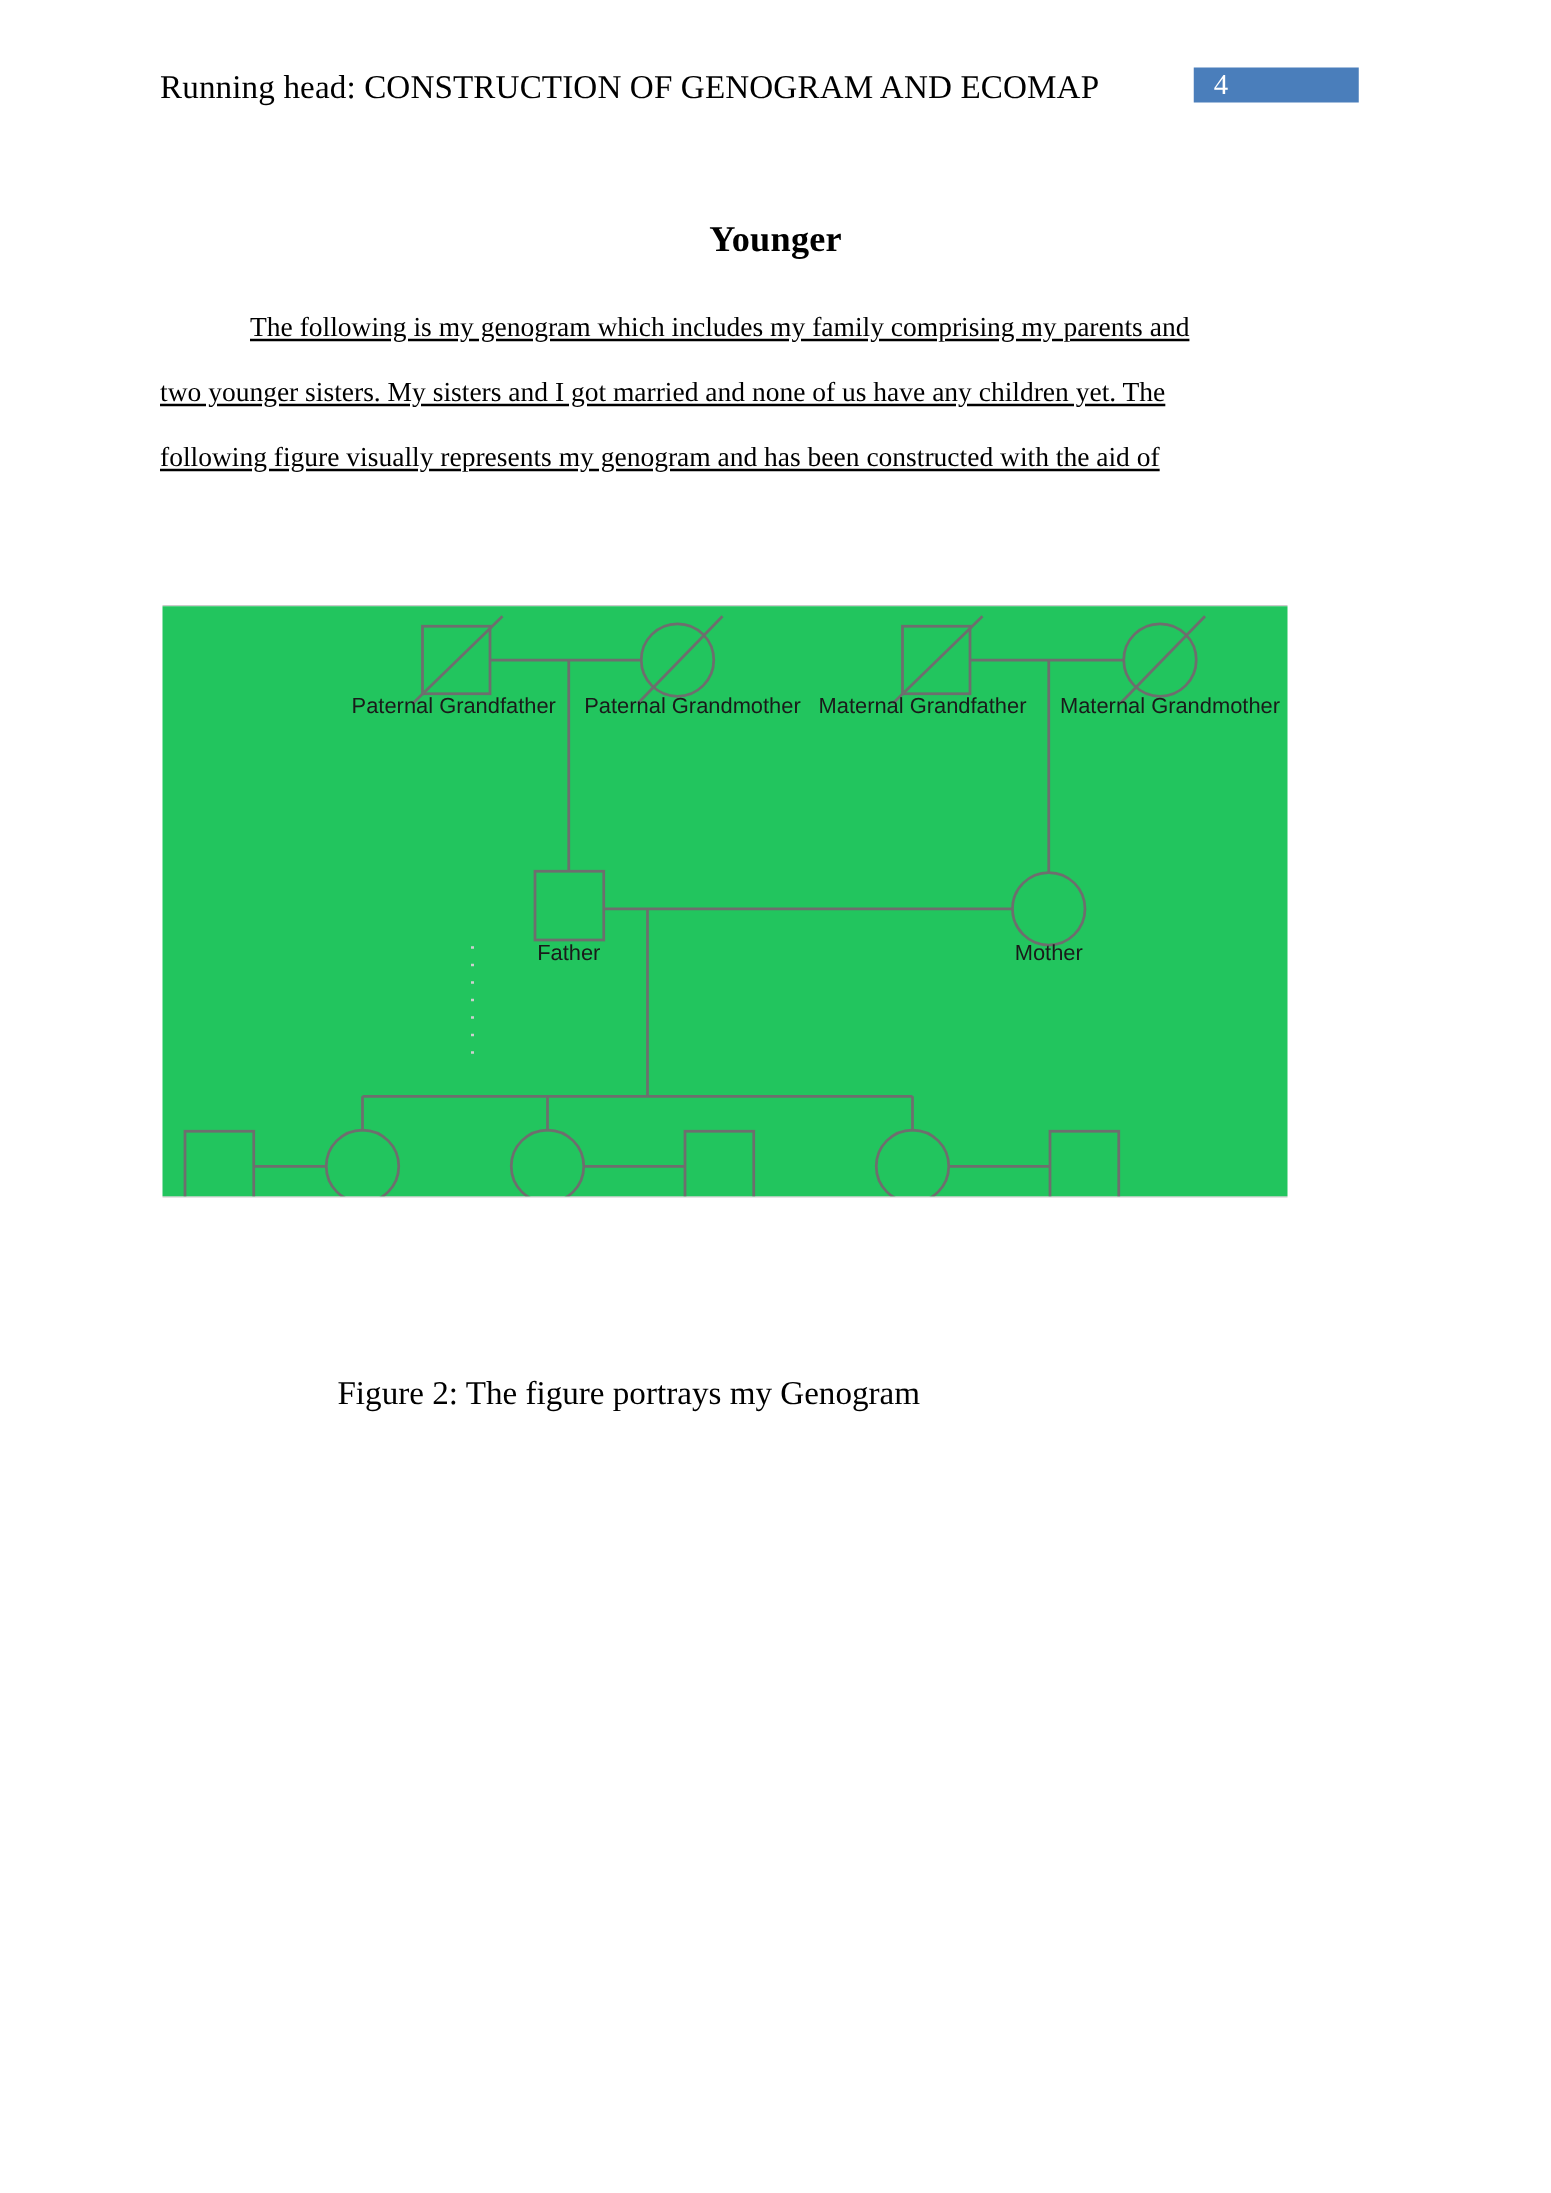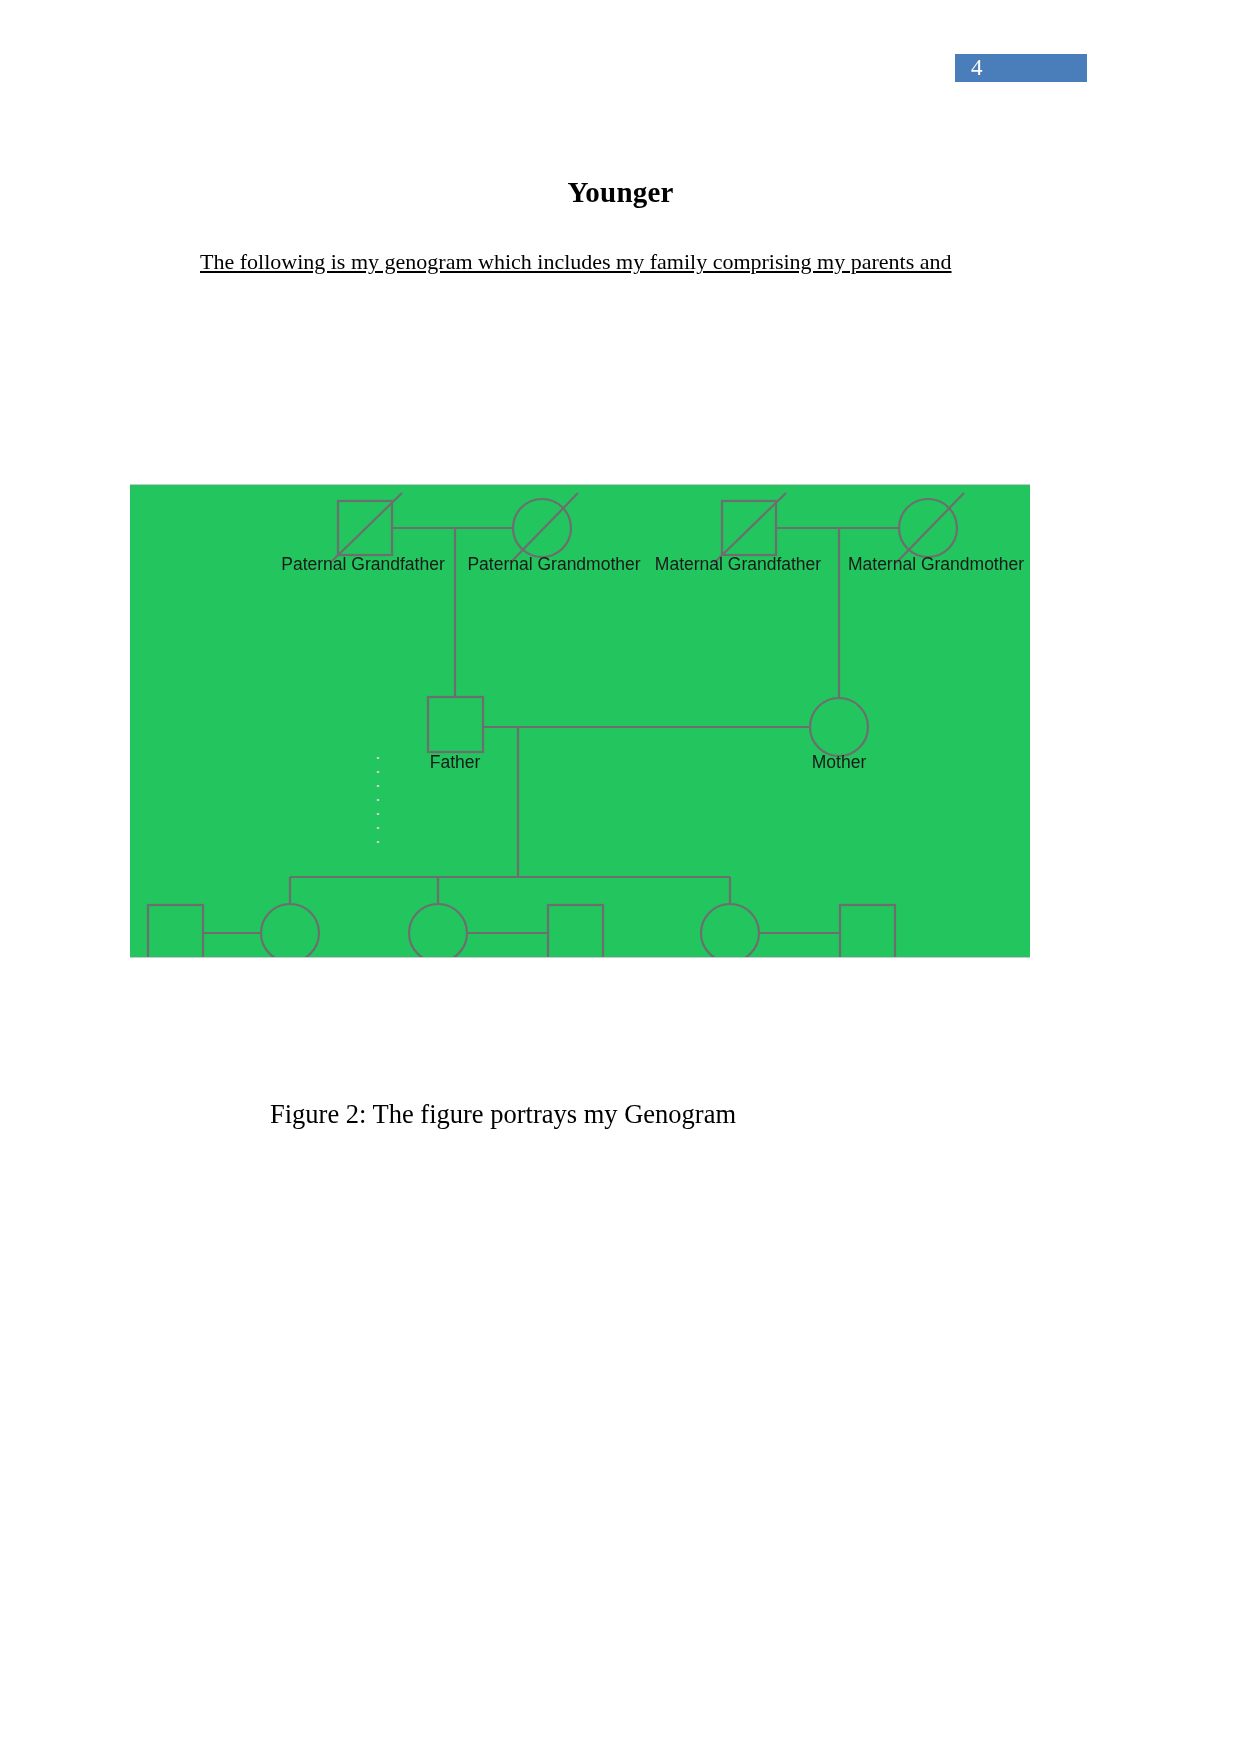--- a/index.html
+++ b/index.html
@@ -104,27 +104,30 @@
     left: 0;
     width: 1006px;
     text-align: center;
     font-size: 26.5px;
   }
 </style>
 </head>
 <body>
 
 <div class="page-header">
+  <div class="running-head">Running head: CONSTRUCTION OF GENOGRAM AND ECOMAP</div>
   <div class="page-number-badge">4</div>
 </div>
 
 <div class="doc-title">Younger</div>
 
 <div class="body-text">
   <div class="body-line indented">The following is my genogram which includes my family comprising my parents and</div>
+  <div class="body-line">two younger sisters. My sisters and I got married and none of us have any children yet. The</div>
+  <div class="body-line">following figure visually represents my genogram and has been constructed with the aid of</div>
 </div>
 
 <div class="figure-block">
   <div class="figure-rule"></div>
 
   <div class="genogram-canvas">
     <svg width="900" height="472" viewBox="0 0 900 472" xmlns="http://www.w3.org/2000/svg">
       <g fill="none" stroke="#6e6e6e" stroke-width="2.2">
 
         <rect x="208" y="16" width="54" height="54"></rect>

